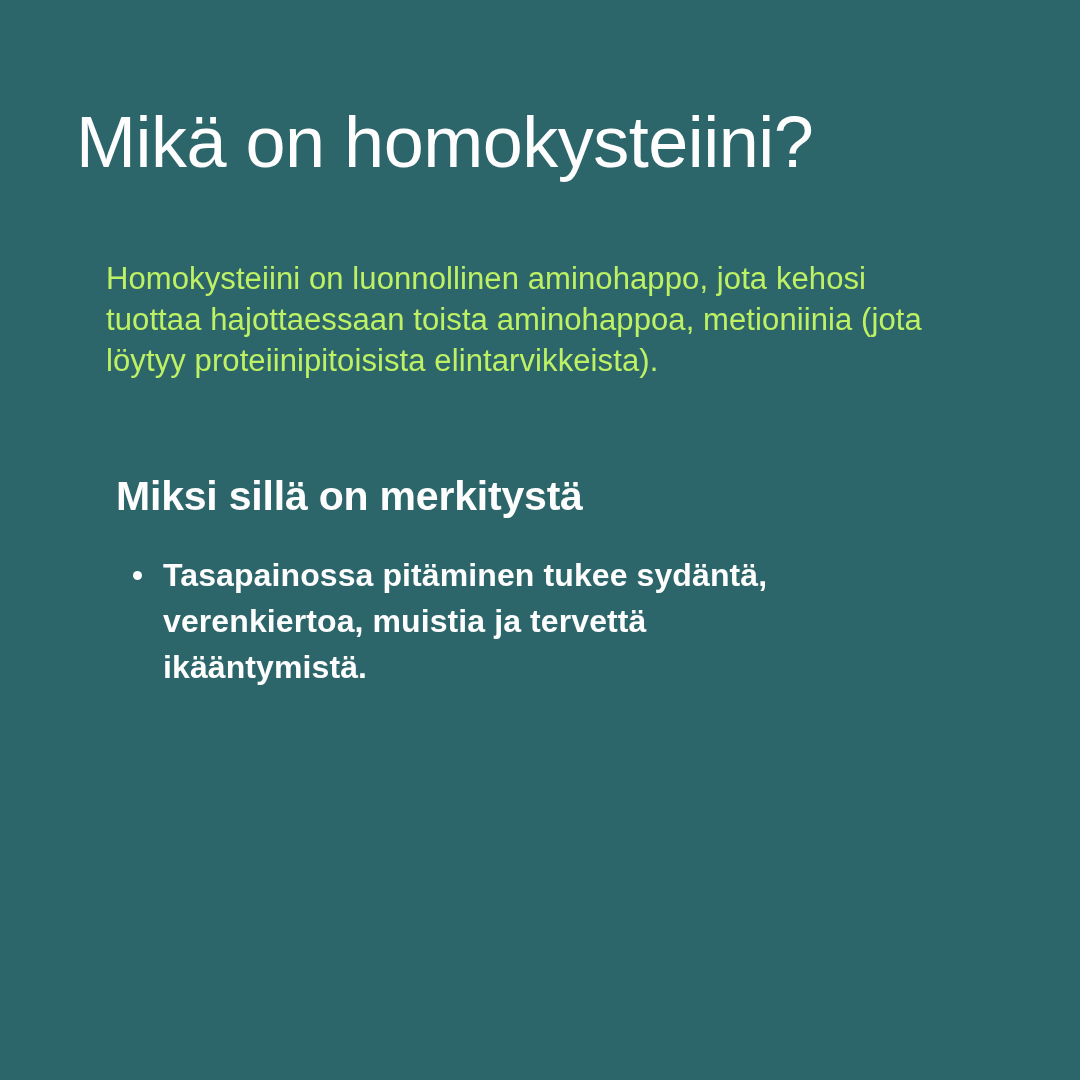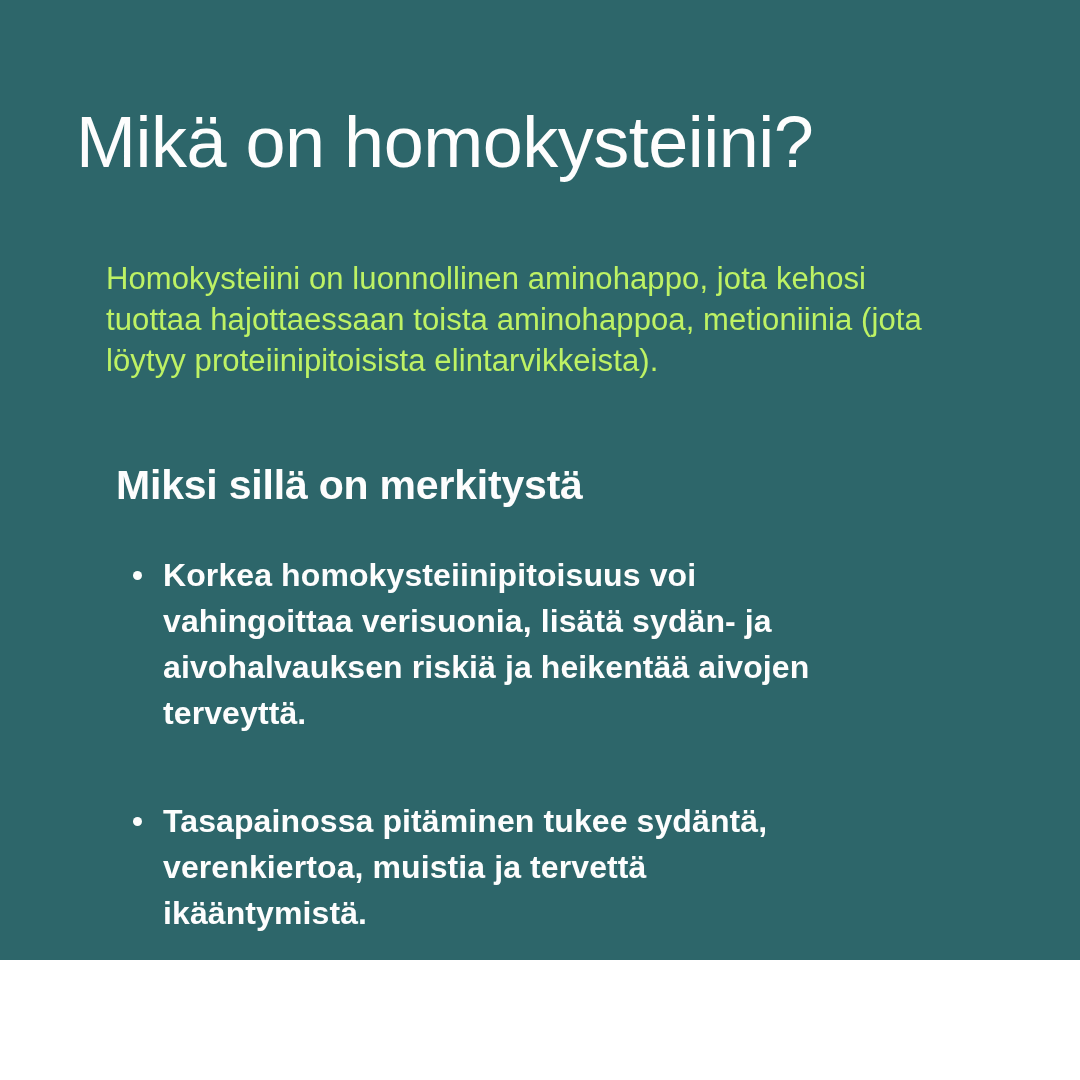--- a/index.html
+++ b/index.html
@@ -12,21 +12,21 @@
     height: 1080px;
     overflow: hidden;
     font-family: "Liberation Sans", "DejaVu Sans", sans-serif;
     -webkit-font-smoothing: antialiased;
   }
 
   .card {
     position: relative;
     box-sizing: border-box;
     width: 1080px;
-    height: 960px;
+    height: 1080px;
     background: #2d666a;
     color: #fdfdfd;
     overflow: hidden;
   }
 
   
   .title {
     position: absolute;
     left: 76px;
     top: 104px;
@@ -51,21 +51,21 @@
     font-weight: 400;
     line-height: 41px;
     letter-spacing: 0.1px;
     color: #bef264;
   }
 
   
   .subheading {
     position: absolute;
     left: 116px;
-    top: 462px;
+    top: 473px;
     margin: 0;
     font-size: 41px;
     font-weight: 700;
     line-height: 1.15;
     letter-spacing: -0.2px;
     color: #fdfdfd;
     white-space: nowrap;
   }
 
   
@@ -117,23 +117,19 @@
 
 <div class="card" style="background: rgb(45, 102, 106); color: rgb(253, 253, 253);">
 
   <h1 class="title">Mikä on homokysteiini?</h1>
 
   <p class="intro">Homokysteiini on luonnollinen aminohappo, jota kehosi tuottaa hajottaessaan toista aminohappoa, metioniinia (jota löytyy proteiinipitoisista elintarvikkeista).</p>
 
   <h2 class="subheading">Miksi sillä on merkitystä</h2>
 
   <ul class="bullet-list">
-    <li class="bullet-item item-0">
-      <span class="bullet-dot" style="background: rgb(253, 253, 253);"></span>
-      <span class="bullet-text">Korkea homokysteiinipitoisuus voi vahingoittaa verisuonia, lisätä sydän- ja aivohalvauksen riskiä ja heikentää aivojen terveyttä.</span>
-    </li>
     <li class="bullet-item item-1">
       <span class="bullet-dot" style="background: rgb(253, 253, 253);"></span>
       <span class="bullet-text">Tasapainossa pitäminen tukee sydäntä, verenkiertoa, muistia ja tervettä ikääntymistä.</span>
     </li>
   </ul>
 
 </div>
 
 </body></html>

